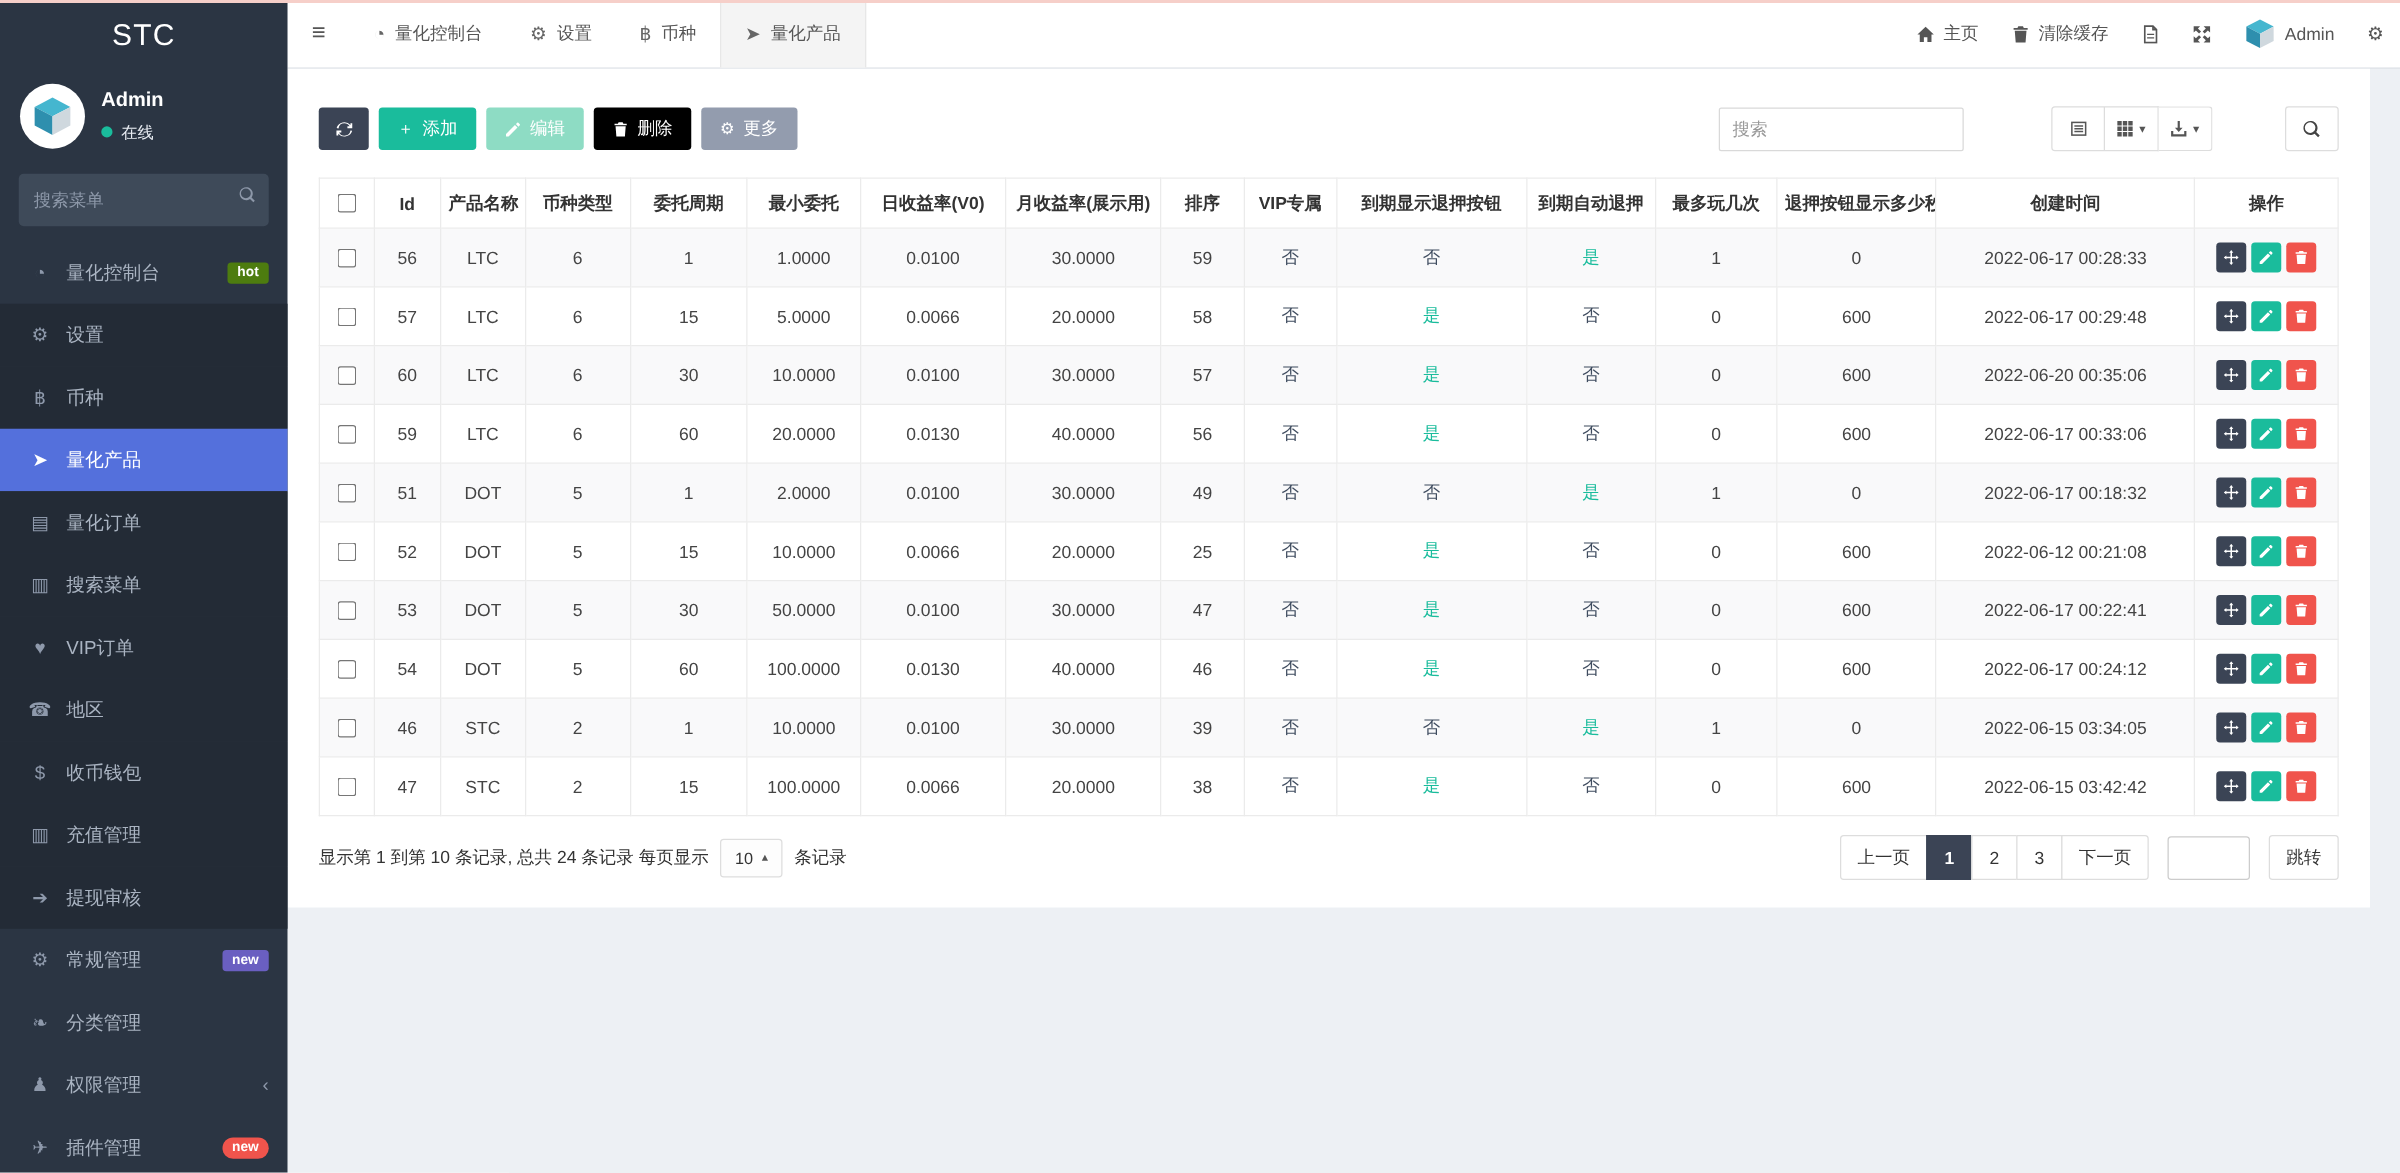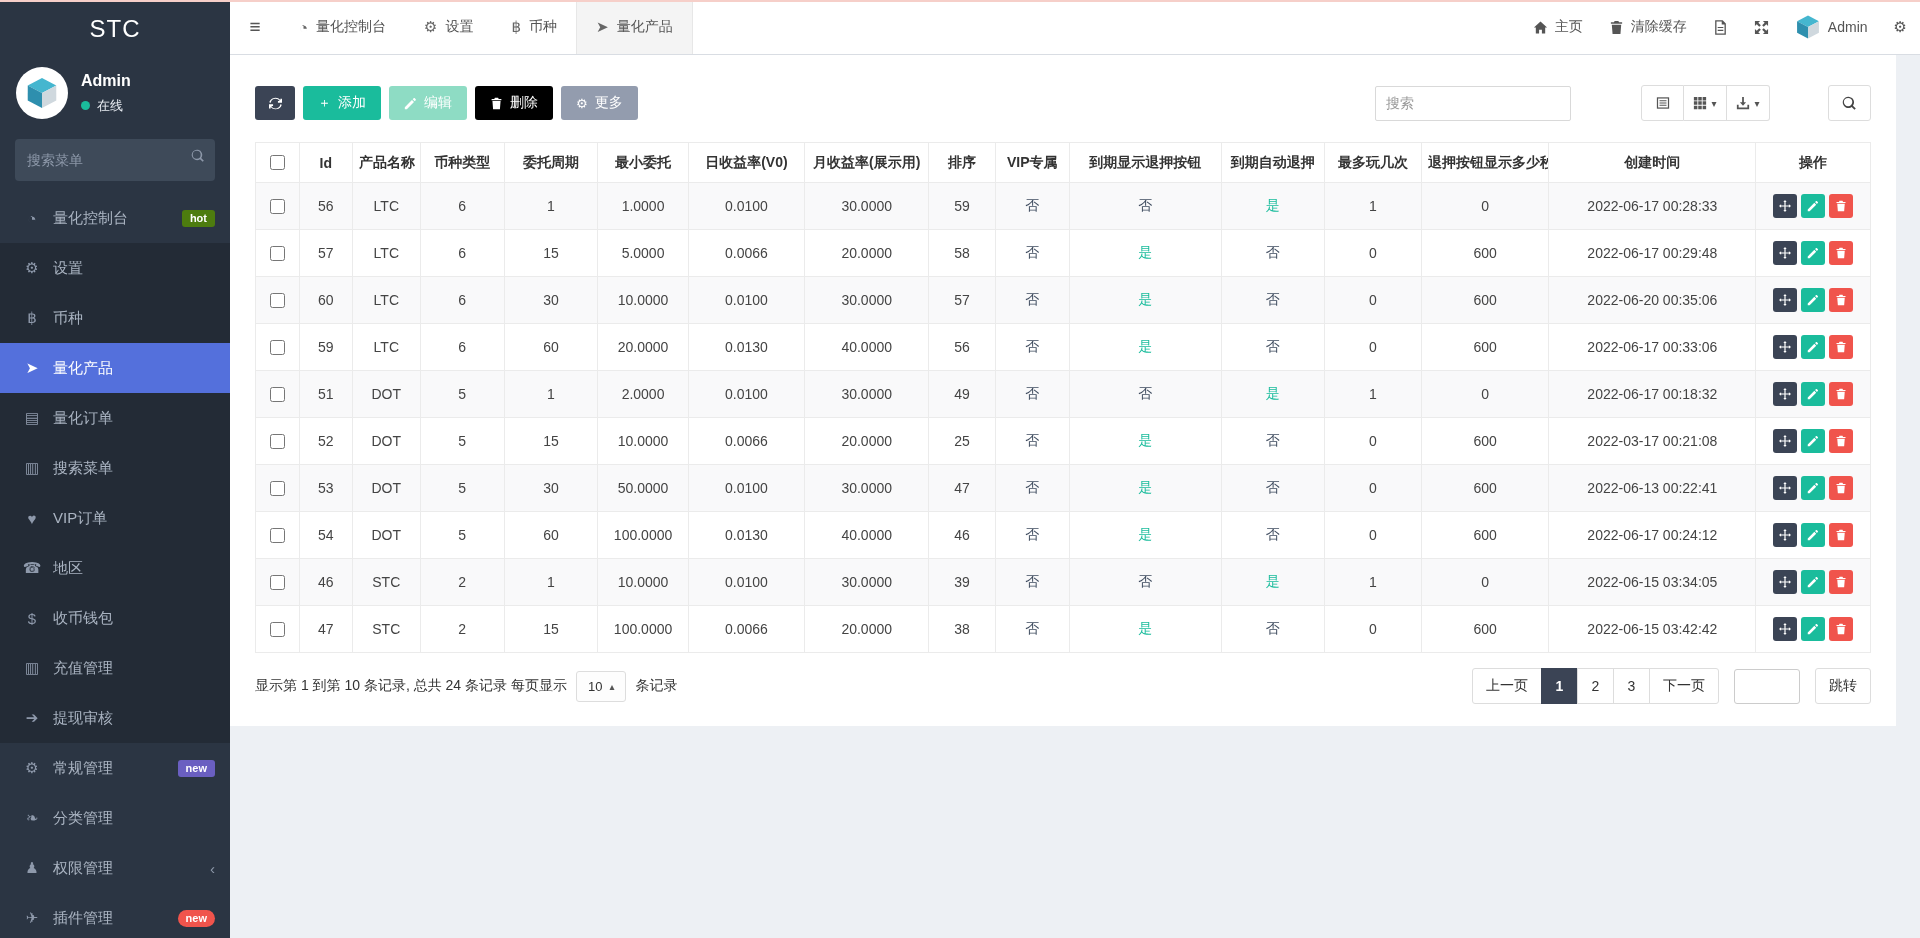--- a/index.html
+++ b/index.html
@@ -571,21 +571,21 @@
               <td>15</td>
               <td>10.0000</td>
               <td>0.0066</td>
               <td>20.0000</td>
               <td>25</td>
               <td class="cell-no">否</td>
               <td class="cell-yes">是</td>
               <td class="cell-no">否</td>
               <td>0</td>
               <td>600</td>
-              <td>2022-03-17 00:21:08</td>
+              <td>2022-06-12 00:21:08</td>
               <td><button class="op-btn op-move">
                   <span class="icon">
                     <svg viewBox="0 0 16 16">
                       <path d="M8 0 5.8 2.8h1.4v4.4H2.8V5.8L0 8l2.8 2.2V8.8h4.4v4.4H5.8L8 16l2.2-2.8H8.8V8.8h4.4v1.4L16 8l-2.8-2.2v1.4H8.8V2.8h1.4L8 0z"></path>
                     </svg>
                   </span>
                 </button><button class="op-btn op-edit">
                   <span class="icon">
                     <svg viewBox="0 0 16 16">
                       <path d="M1 12.5 9.8 3.7l2.5 2.5L3.5 15H1v-2.5zM13.2 5.3 10.7 2.8l1.2-1.2c.4-.4 1-.4 1.4 0l1.1 1.1c.4.4.4 1 0 1.4l-1.2 1.2z"></path>
@@ -607,21 +607,21 @@
               <td>30</td>
               <td>50.0000</td>
               <td>0.0100</td>
               <td>30.0000</td>
               <td>47</td>
               <td class="cell-no">否</td>
               <td class="cell-yes">是</td>
               <td class="cell-no">否</td>
               <td>0</td>
               <td>600</td>
-              <td>2022-06-13 00:22:41</td>
+              <td>2022-06-17 00:22:41</td>
               <td><button class="op-btn op-move">
                   <span class="icon">
                     <svg viewBox="0 0 16 16">
                       <path d="M8 0 5.8 2.8h1.4v4.4H2.8V5.8L0 8l2.8 2.2V8.8h4.4v4.4H5.8L8 16l2.2-2.8H8.8V8.8h4.4v1.4L16 8l-2.8-2.2v1.4H8.8V2.8h1.4L8 0z"></path>
                     </svg>
                   </span>
                 </button><button class="op-btn op-edit">
                   <span class="icon">
                     <svg viewBox="0 0 16 16">
                       <path d="M1 12.5 9.8 3.7l2.5 2.5L3.5 15H1v-2.5zM13.2 5.3 10.7 2.8l1.2-1.2c.4-.4 1-.4 1.4 0l1.1 1.1c.4.4.4 1 0 1.4l-1.2 1.2z"></path>

